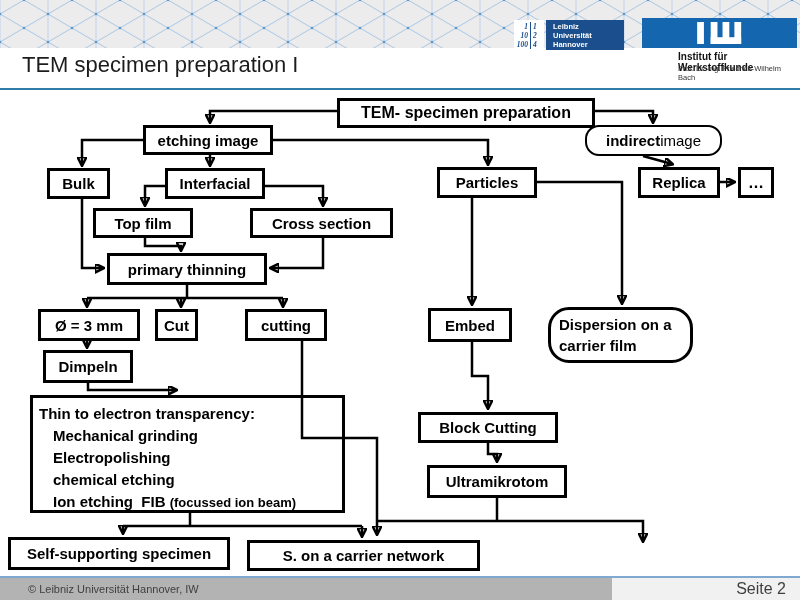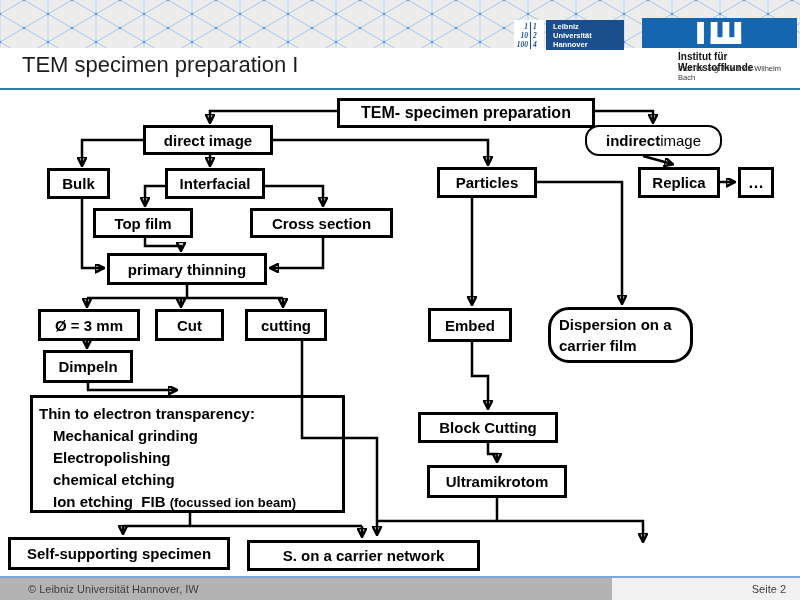--- a/index.html
+++ b/index.html
@@ -41,21 +41,21 @@
   #n-indirect b{font-weight:bold;}
   #n-bulk{left:47px;top:168px;width:63px;height:31px;}
   #n-interfacial{left:165px;top:168px;width:100px;height:31px;}
   #n-particles{left:437px;top:167px;width:100px;height:31px;}
   #n-replica{left:638px;top:167px;width:82px;height:31px;}
   #n-dots{left:738px;top:167px;width:36px;height:31px;font-size:16px;}
   #n-topview{left:93px;top:208px;width:100px;height:30px;}
   #n-crosssec{left:250px;top:208px;width:143px;height:30px;}
   #n-primary{left:107px;top:253px;width:160px;height:32px;}
   #n-dia{left:38px;top:309px;width:102px;height:32px;}
-  #n-cut{left:155px;top:309px;width:69px;height:32px;}
+  #n-cut{left:155px;top:309px;width:43px;height:32px;}
   #n-cutting{left:245px;top:309px;width:82px;height:32px;}
   #n-embed{left:428px;top:308px;width:84px;height:34px;}
   #n-dispersion{left:548px;top:307px;width:145px;height:56px;padding-left:8px;line-height:21px;}
   #n-dimpeln{left:43px;top:350px;width:90px;height:33px;}
   #n-thin{left:30px;top:395px;width:315px;height:118px;display:block;padding:5px 0 0 6px;
           line-height:22px;}
   #n-thin .ind{margin-left:14px;}
   #n-block{left:418px;top:412px;width:140px;height:31px;}
   #n-ultra{left:427px;top:465px;width:140px;height:33px;}
   #n-self{left:8px;top:537px;width:222px;height:33px;}
@@ -65,21 +65,21 @@
   
   #connectors{position:absolute;left:0;top:0;z-index:2;pointer-events:none;}
   #connectors path{stroke:#000;stroke-width:2.5;fill:none;}
   #connectors path.ar{marker-end:url(#ah);}
 
   
   .footer-line{position:absolute;left:0;top:576px;width:800px;height:2px;background:#7fa9d2;}
   .footer-left{position:absolute;left:0;top:578px;width:612px;height:22px;background:#b3b3b3;
                font-size:11px;color:#3f3f3f;line-height:22px;padding-left:28px;box-sizing:border-box;}
   .footer-right{position:absolute;left:612px;top:578px;width:188px;height:22px;background:#f1f1f1;}
-  .footer-page{position:absolute;right:14px;top:578px;font-size:11px;color:#3f3f3f;line-height:22px;}
+  .footer-page{position:absolute;right:14px;top:578px;font-size:16px;color:#3f3f3f;line-height:22px;}
 </style>
 </head>
 <body>
 
 <div id="slide">
 
   <svg class="pattern" width="800" height="48">
     <defs>
       <pattern id="hx" width="48" height="28" patternUnits="userSpaceOnUse">
         <path d="M0,14 L24,0 L48,14 L24,28 Z" fill="none" stroke="#a9c7e5" stroke-width="1"></path>
@@ -116,21 +116,21 @@
       <rect x="18" y="18" width="36" height="8" fill="#fff"></rect>
     </svg>
   </div>
   <div class="iw-inst">Institut für Werkstoffkunde</div>
   <div class="iw-dir">Prof. Dr.-Ing. Friedrich-Wilhelm Bach</div>
 
   <div class="page-title">TEM specimen preparation I</div>
   <div class="title-rule"></div>
 
   <div class="node" id="n-tem">TEM- specimen preparation</div>
-  <div class="node" id="n-direct">direct image</div>
+  <div class="node" id="n-direct">etching image</div>
   <div class="node b2" id="n-indirect">
     <b>indirect</b>
       <span> image</span>
   </div>
   <div class="node" id="n-bulk">Bulk</div>
   <div class="node" id="n-interfacial">Interfacial</div>
   <div class="node" id="n-particles">Particles</div>
   <div class="node" id="n-replica">Replica</div>
   <div class="node" id="n-dots">…</div>
   <div class="node" id="n-topview">Top film</div>

